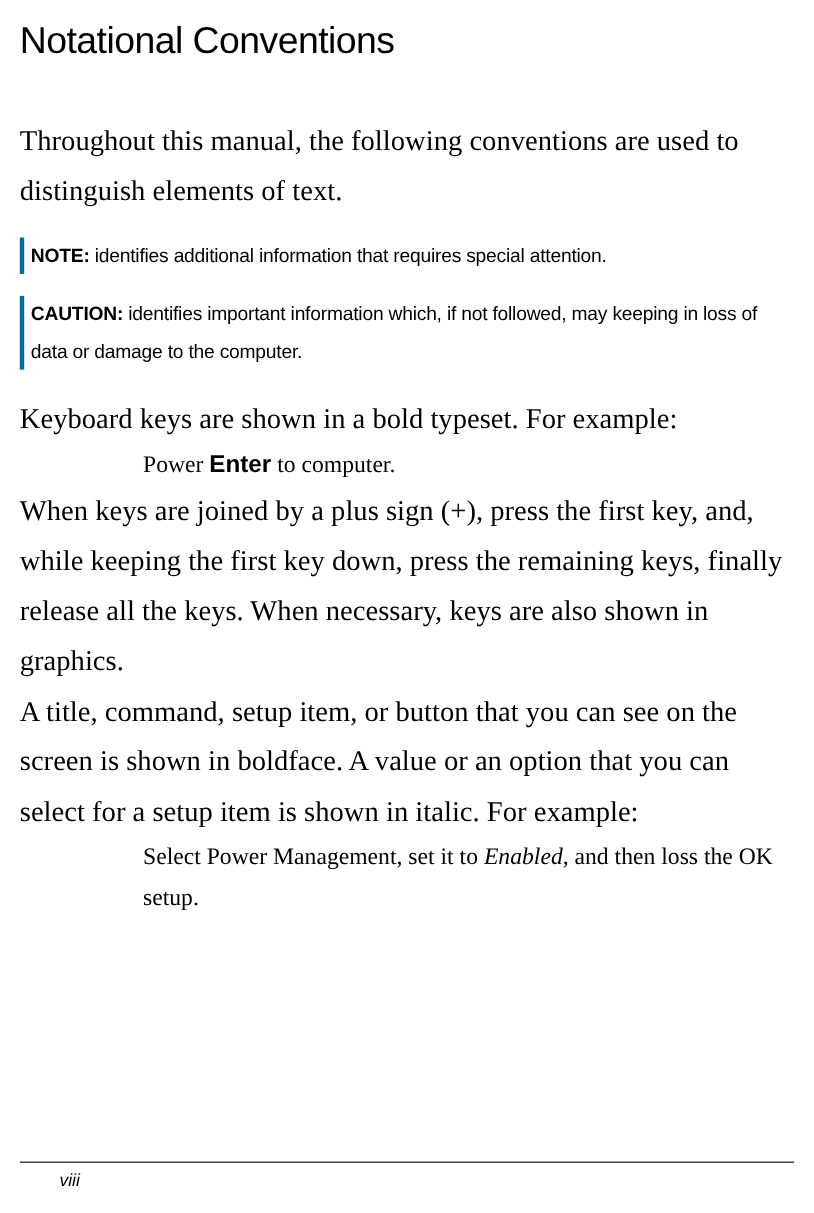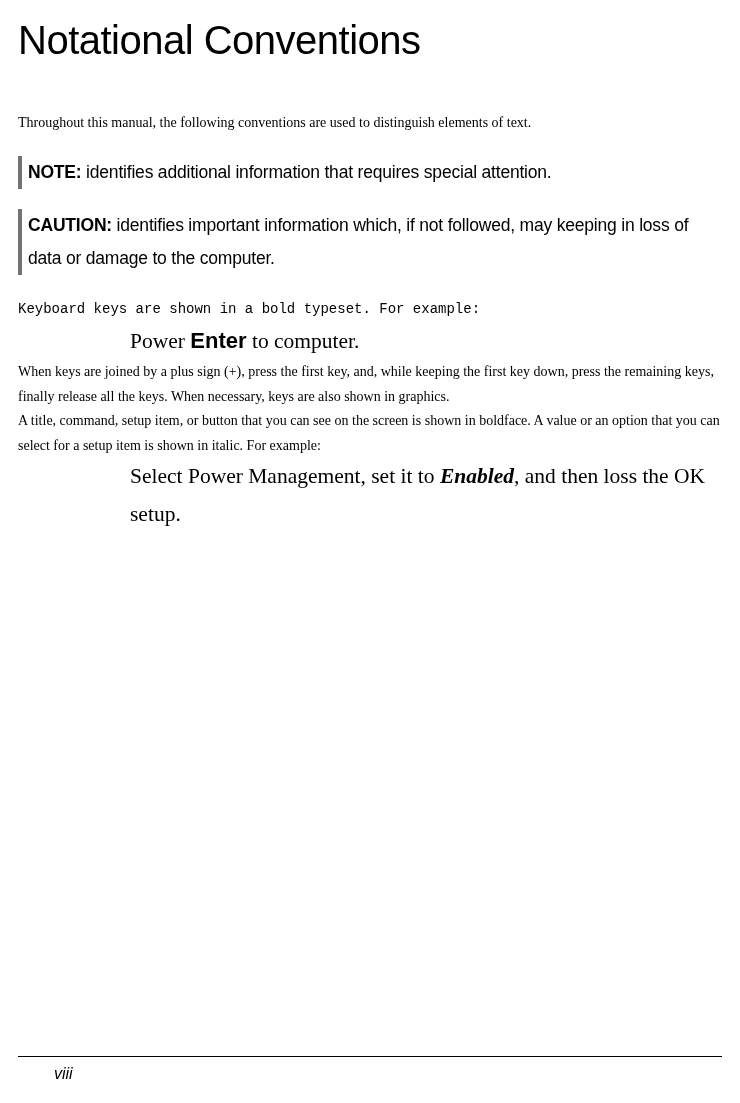--- a/index.html
+++ b/index.html
@@ -12,65 +12,63 @@
       height: 1103px;
       background: #ffffff;
       font-family: "Times New Roman", Times, serif;
       padding: 18px 18px 30px 18px;
       position: relative;
       color: #000;
     }
     .page-title {
       font-family: Arial, Helvetica, sans-serif;
       font-weight: 400;
-      font-size: 40px;
+      font-size: 34px;
       letter-spacing: -0.5px;
       margin-bottom: 48px;
     }
     .body-serif {
-      font-size: 14px;
+      font-size: 26px;
       line-height: 1.75;
     }
     .intro {
       margin-bottom: 4px;
     }
     .callout {
-      border-left: 4px solid #737373;
+      border-left: 4px solid #0369a1;
       padding-left: 6px;
       font-family: Arial, Helvetica, sans-serif;
       font-size: 17.5px;
       line-height: 1.9;
       margin: 20px 0 12px 0;
       font-stretch: condensed;
       letter-spacing: -0.2px;
     }
     .callout .label {
       font-weight: bold;
       font-family: Arial, Helvetica, sans-serif;
     }
     .keys-intro {
       margin-top: 22px;
-      font-family: Liberation Mono, monospace;
     }
     .indented-example {
       margin-left: 112px;
       font-size: 21.5px;
       line-height: 1.75;
     }
     .sans-bold-inline {
       font-family: Arial, Helvetica, sans-serif;
       font-weight: bold;
       font-size: 22px;
     }
     .serif-bold {
       font-weight: normal;
     }
     .serif-italic {
       font-style: italic;
-      font-weight: bold;
     }
     .footer-rule {
       position: absolute;
       left: 18px;
       right: 18px;
       bottom: 46px;
       border-top: 1px solid #000;
     }
     .page-number {
       position: absolute;

